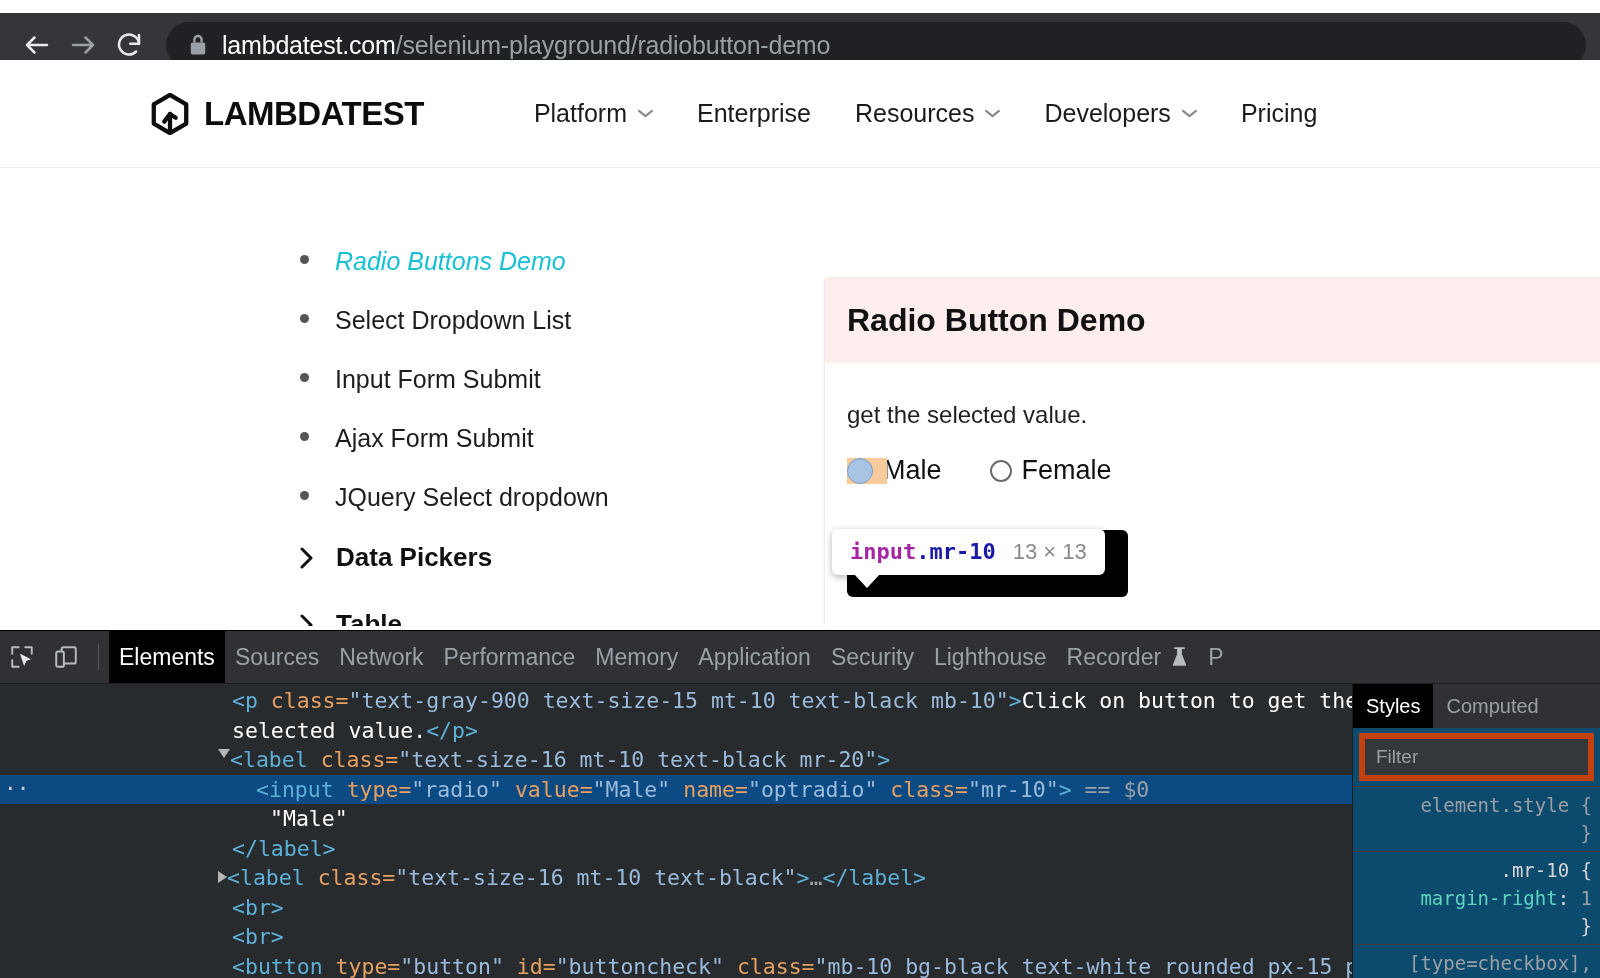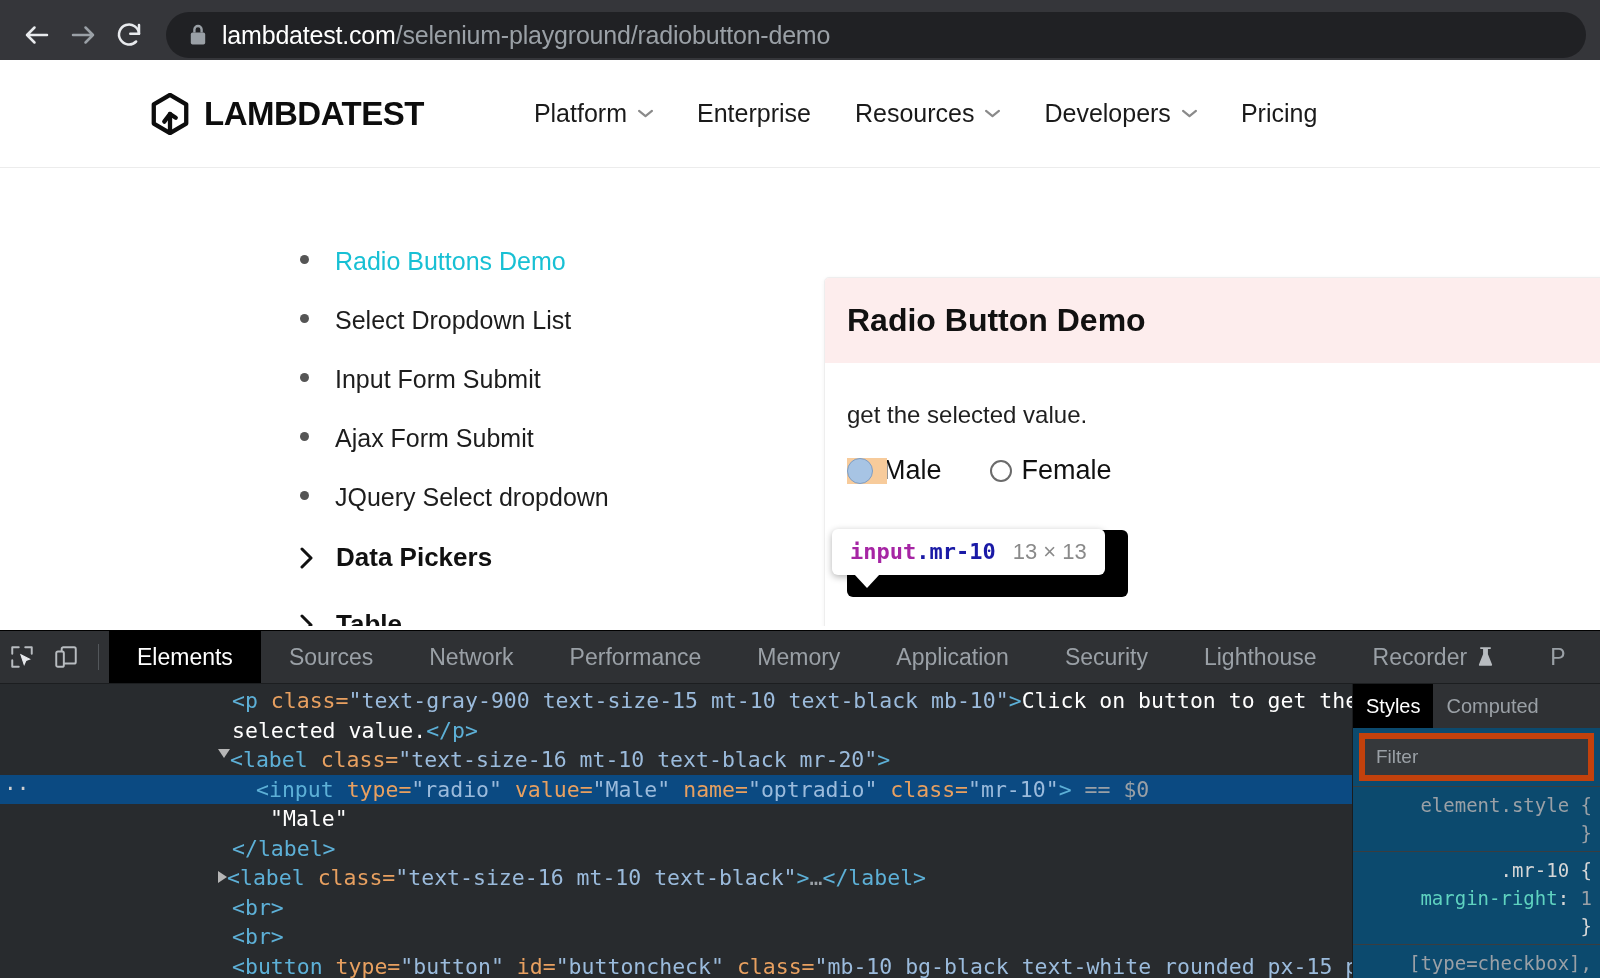--- a/index.html
+++ b/index.html
@@ -5,25 +5,25 @@
   * { box-sizing: border-box; margin: 0; padding: 0; }
   html, body {
     width: 1600px; height: 978px;
     overflow: hidden;
     font-family: "Liberation Sans", sans-serif;
     background: #ffffff;
   }
 
   
   .browser-bar {
-    position: absolute; left: 0; top: 0;
+    position: absolute; left: 0; top: 13px;
     width: 1600px; height: 64px;
     background: #35363a;
-    display: flex; align-items: flex-start;
-    padding: 12px 14px;
+    display: flex; align-items: center;
+    padding: 3px 14px;
   }
   .nav-btn {
     width: 46px; height: 46px;
     display: flex; align-items: center; justify-content: center;
     flex: 0 0 auto;
   }
   .nav-btn svg { display: block; }
   .omnibox {
     margin-left: 14px;
     height: 46px;
@@ -93,21 +93,21 @@
   .side-li {
     display: flex; align-items: baseline;
     margin-bottom: 30px;
     font-size: 25px; color: #1d1d1d;
   }
   .bullet {
     width: 9px; height: 9px; border-radius: 50%;
     background: #555; flex: 0 0 auto;
     margin-right: 26px; transform: translateY(-6px);
   }
-  .side-li.active span { color: #18c0d4; }
+  .side-li.active span { color: #18c0d4; font-style: italic; }
   .side-group {
     display: flex; align-items: center;
     margin-bottom: 36px;
     font-size: 26px; font-weight: bold; color: #111;
   }
   .chev {
     width: 14px; height: 22px; margin-right: 22px; flex: 0 0 auto;
   }
 
   
@@ -213,21 +213,21 @@
     display: flex; align-items: center; justify-content: center;
     flex: 0 0 auto;
   }
   .dt-sep {
     width: 1px; height: 26px; background: #53575b;
     margin: 0 10px; flex: 0 0 auto;
   }
   .dt-tab {
     height: 63px;
     display: flex; align-items: center;
-    padding: 0 28px;
+    padding: 0 10px;
     font-size: 23px; color: #9aa0a6;
     white-space: nowrap; flex: 0 0 auto;
   }
   .dt-tab.active { background: #000000; color: #ffffff; }
   .flask { margin-left: 10px; width: 17px; height: 21px; }
 
   .dt-main {
     position: absolute; left: 0; top: 53px;
     width: 1600px; height: 295px;
     display: flex;

